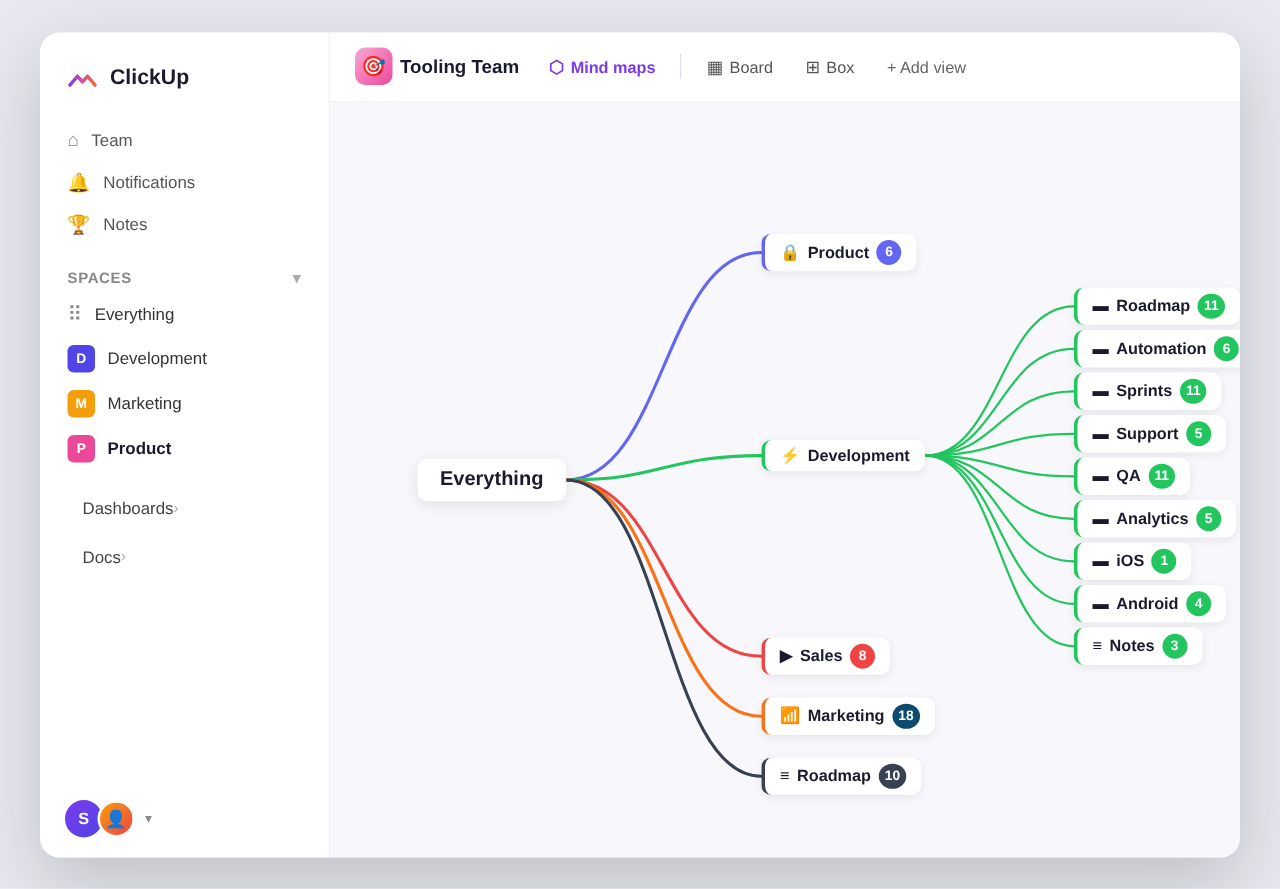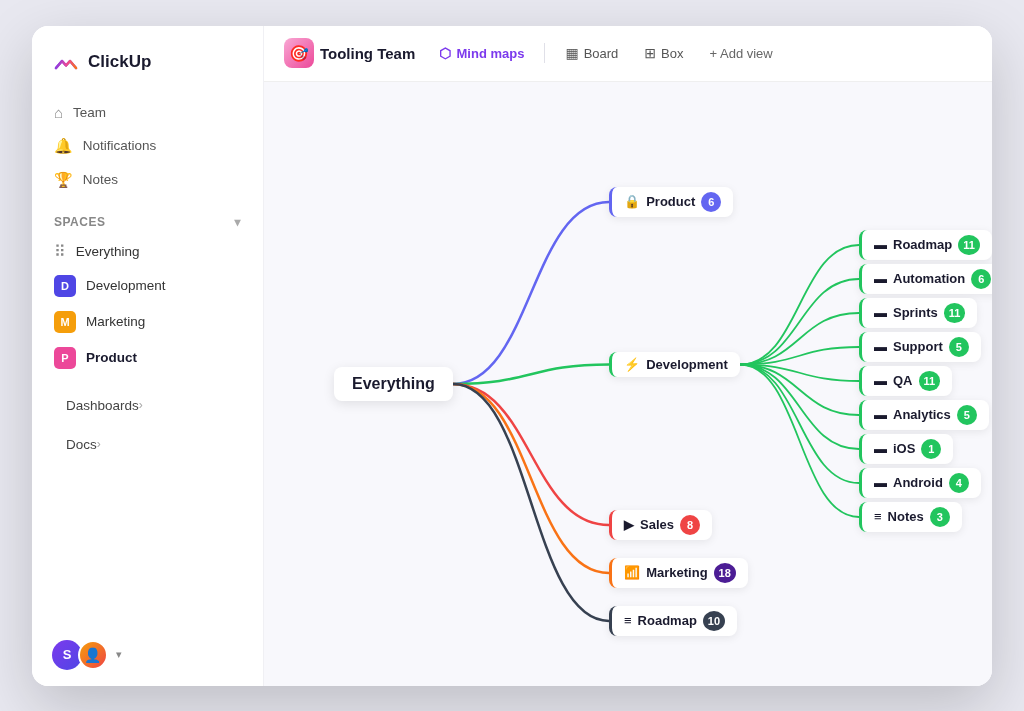--- a/index.html
+++ b/index.html
@@ -388,21 +388,21 @@
 
       <div class="node-label" id="node-sales" style="left: 345px; top: 428px; border-left: 3px solid #ef4444;">
         <span class="node-icon">▶</span>
         <span>Sales</span>
         <span class="count-badge" style="background:#ef4444;">8</span>
       </div>
 
       <div class="node-label" id="node-marketing" style="left: 345px; top: 476px; border-left: 3px solid #f97316;">
         <span class="node-icon">📶</span>
         <span>Marketing</span>
-        <span class="count-badge" style="background:#4c1d95;">18</span>
+        <span class="count-badge" style="background:#0c4a6e;">18</span>
       </div>
 
       <div class="node-label" id="node-content" style="left: 345px; top: 524px; border-left: 3px solid #374151;">
         <span class="node-icon">≡</span>
         <span>Roadmap</span>
         <span class="count-badge" style="background:#374151;">10</span>
       </div>
 
       <div class="node-label" id="node-roadmap" style="left: 595px; top: 148px; border-left: 3px solid #22c55e;">
         <span class="node-icon">▬</span>

